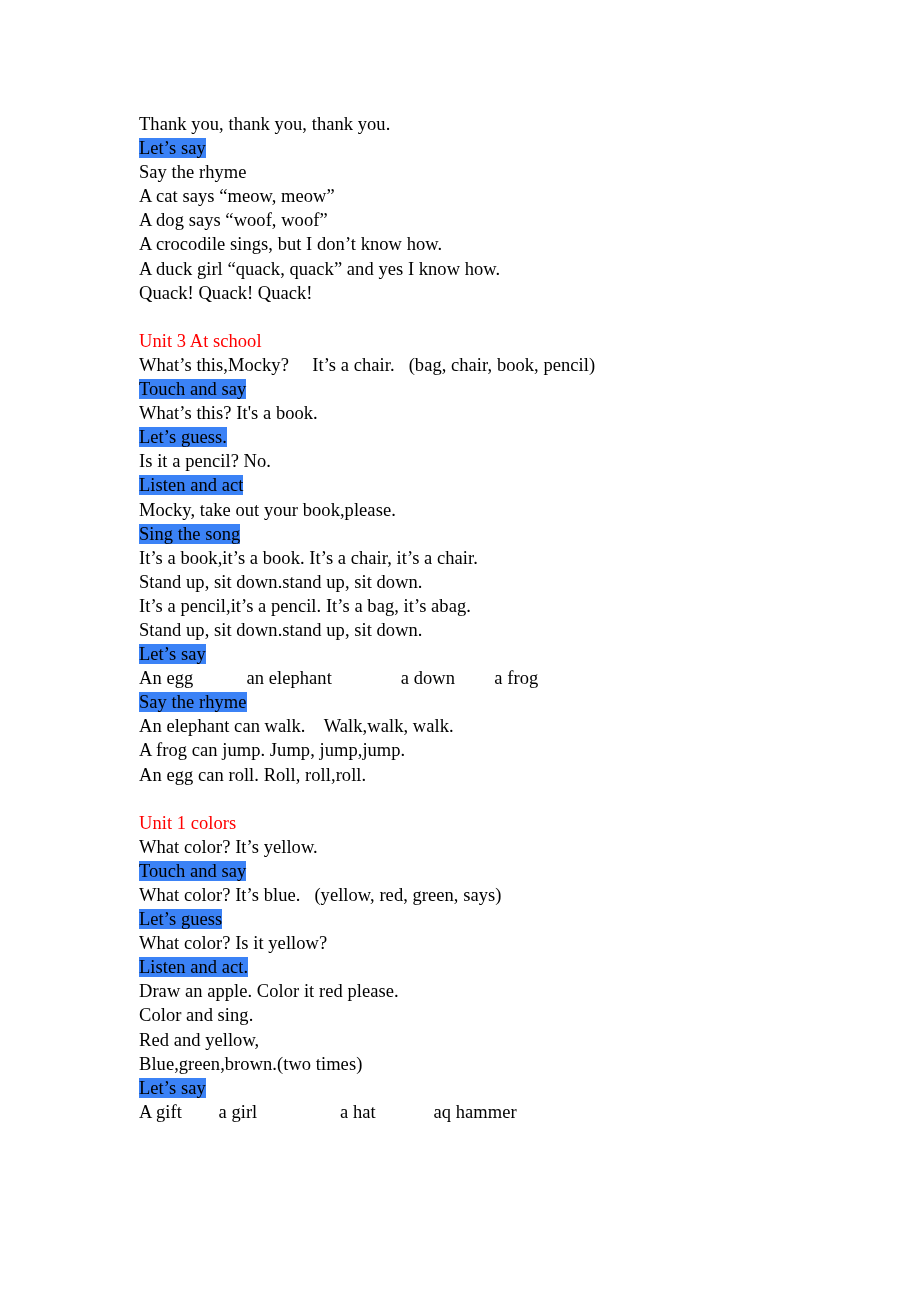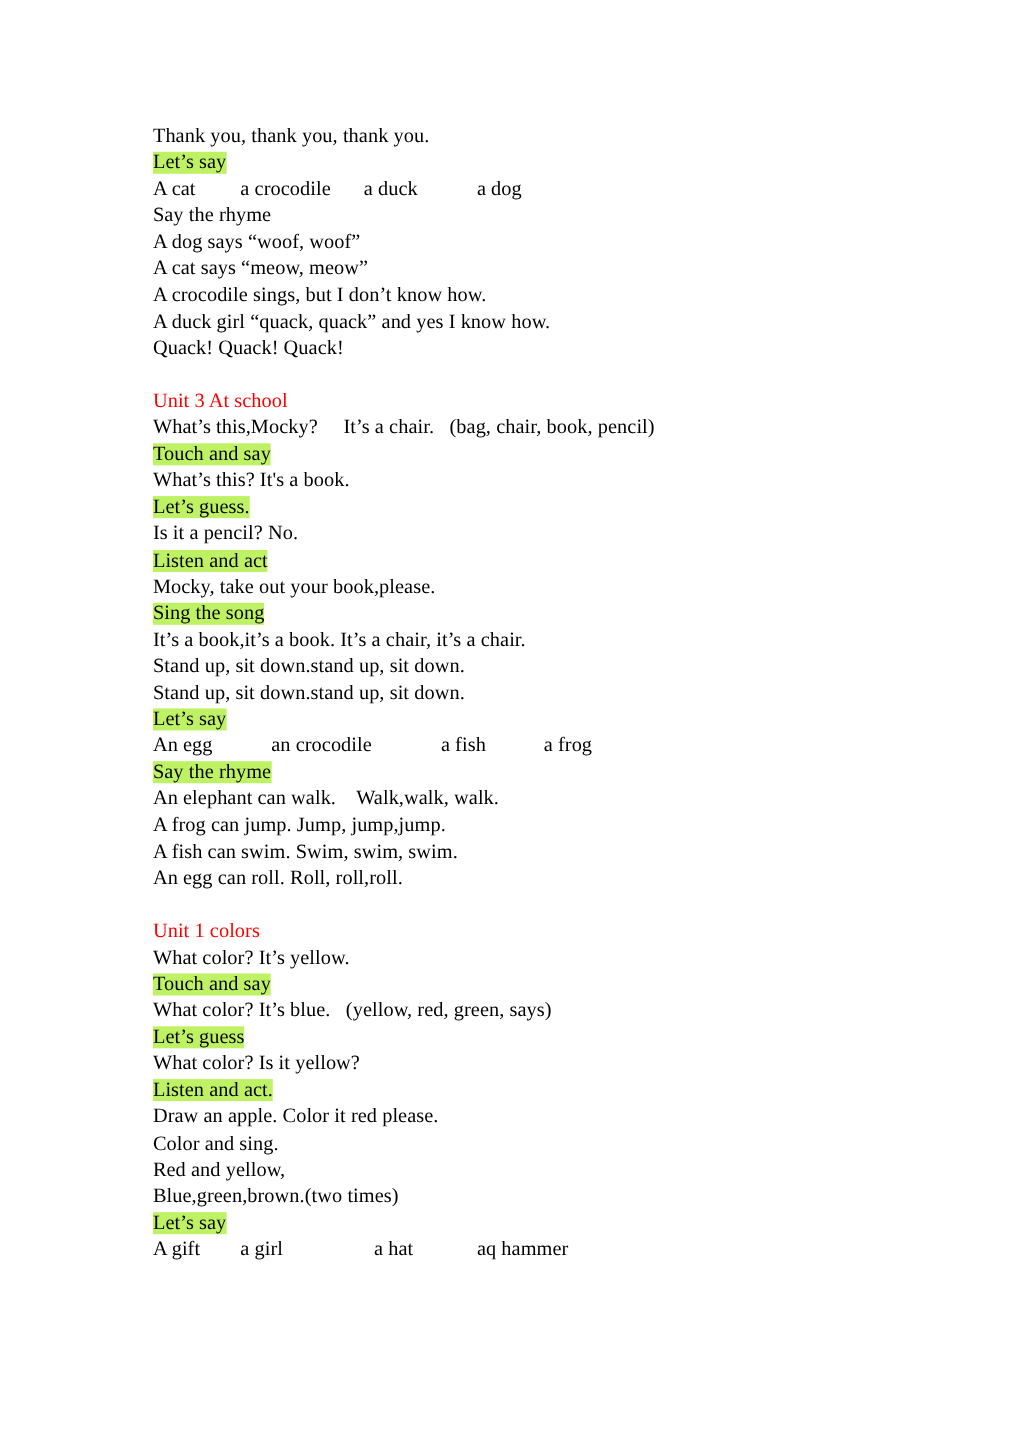--- a/index.html
+++ b/index.html
@@ -28,67 +28,66 @@
     white-space: pre;
     letter-spacing: 0.05px;
     min-height: 24.1px;
   }
   .spacer-line {
     height: 24.1px;
     line-height: 24.1px;
     font-size: 18.5px;
   }
   .hl {
-    background-color: #bef264;
+    background-color: #3b82f6;
   }
   .unit-heading {
     color: #ff0000;
     margin-top: 16px;
   }
   .section-block {
     margin: 0;
     padding: 0;
   }
 </style>
 </head>
 <body>
 
 <div id="page">
   <div id="content">
       <div class="section-block">
         <div class="doc-line">Thank you, thank you, thank you.</div>
         <div class="doc-line"><span class="hl">Let’s say</span></div>
-        <div class="doc-line">A cat	 a crocodile	 a duck	       a dog</div>
         <div class="doc-line">Say the rhyme</div>
+        <div class="doc-line">A cat says “meow, meow”</div>
         <div class="doc-line">A dog says “woof, woof”</div>
-        <div class="doc-line">A cat says “meow, meow”</div>
         <div class="doc-line">A crocodile sings, but I don’t know how.</div>
         <div class="doc-line">A duck girl “quack, quack” and yes I know how.</div>
         <div class="doc-line">Quack! Quack! Quack!</div>
       </div>
       <div class="spacer-line">&nbsp;</div>
       <div class="section-block">
         <div class="doc-line"><span class="unit-heading">Unit 3 At school</span></div>
         <div class="doc-line">What’s this,Mocky?     It’s a chair.   (bag, chair, book, pencil)</div>
         <div class="doc-line"><span class="hl">Touch and say</span></div>
         <div class="doc-line">What’s this? It's a book.</div>
         <div class="doc-line"><span class="hl">Let’s guess.</span></div>
         <div class="doc-line">Is it a pencil? No.</div>
         <div class="doc-line"><span class="hl">Listen and act</span></div>
         <div class="doc-line">Mocky, take out your book,please.</div>
         <div class="doc-line"><span class="hl">Sing the song</span></div>
         <div class="doc-line">It’s a book,it’s a book. It’s a chair, it’s a chair.</div>
         <div class="doc-line">Stand up, sit down.stand up, sit down.</div>
+        <div class="doc-line">It’s a pencil,it’s a pencil. It’s a bag, it’s abag.</div>
         <div class="doc-line">Stand up, sit down.stand up, sit down.</div>
         <div class="doc-line"><span class="hl">Let’s say</span></div>
-        <div class="doc-line">An egg	       an crocodile	        a fish	    a frog</div>
+        <div class="doc-line">An egg	       an elephant	        a down	    a frog</div>
         <div class="doc-line"><span class="hl">Say the rhyme</span></div>
         <div class="doc-line">An elephant can walk.    Walk,walk, walk.</div>
         <div class="doc-line">A frog can jump. Jump, jump,jump.</div>
-        <div class="doc-line">A fish can swim. Swim, swim, swim.</div>
         <div class="doc-line">An egg can roll. Roll, roll,roll.</div>
       </div>
       <div class="spacer-line">&nbsp;</div>
       <div class="section-block">
         <div class="doc-line"><span class="unit-heading">Unit 1 colors</span></div>
         <div class="doc-line">What color? It’s yellow.</div>
         <div class="doc-line"><span class="hl">Touch and say</span></div>
         <div class="doc-line">What color? It’s blue.   (yellow, red, green, says)</div>
         <div class="doc-line"><span class="hl">Let’s guess</span></div>
         <div class="doc-line">What color? Is it yellow?</div>

